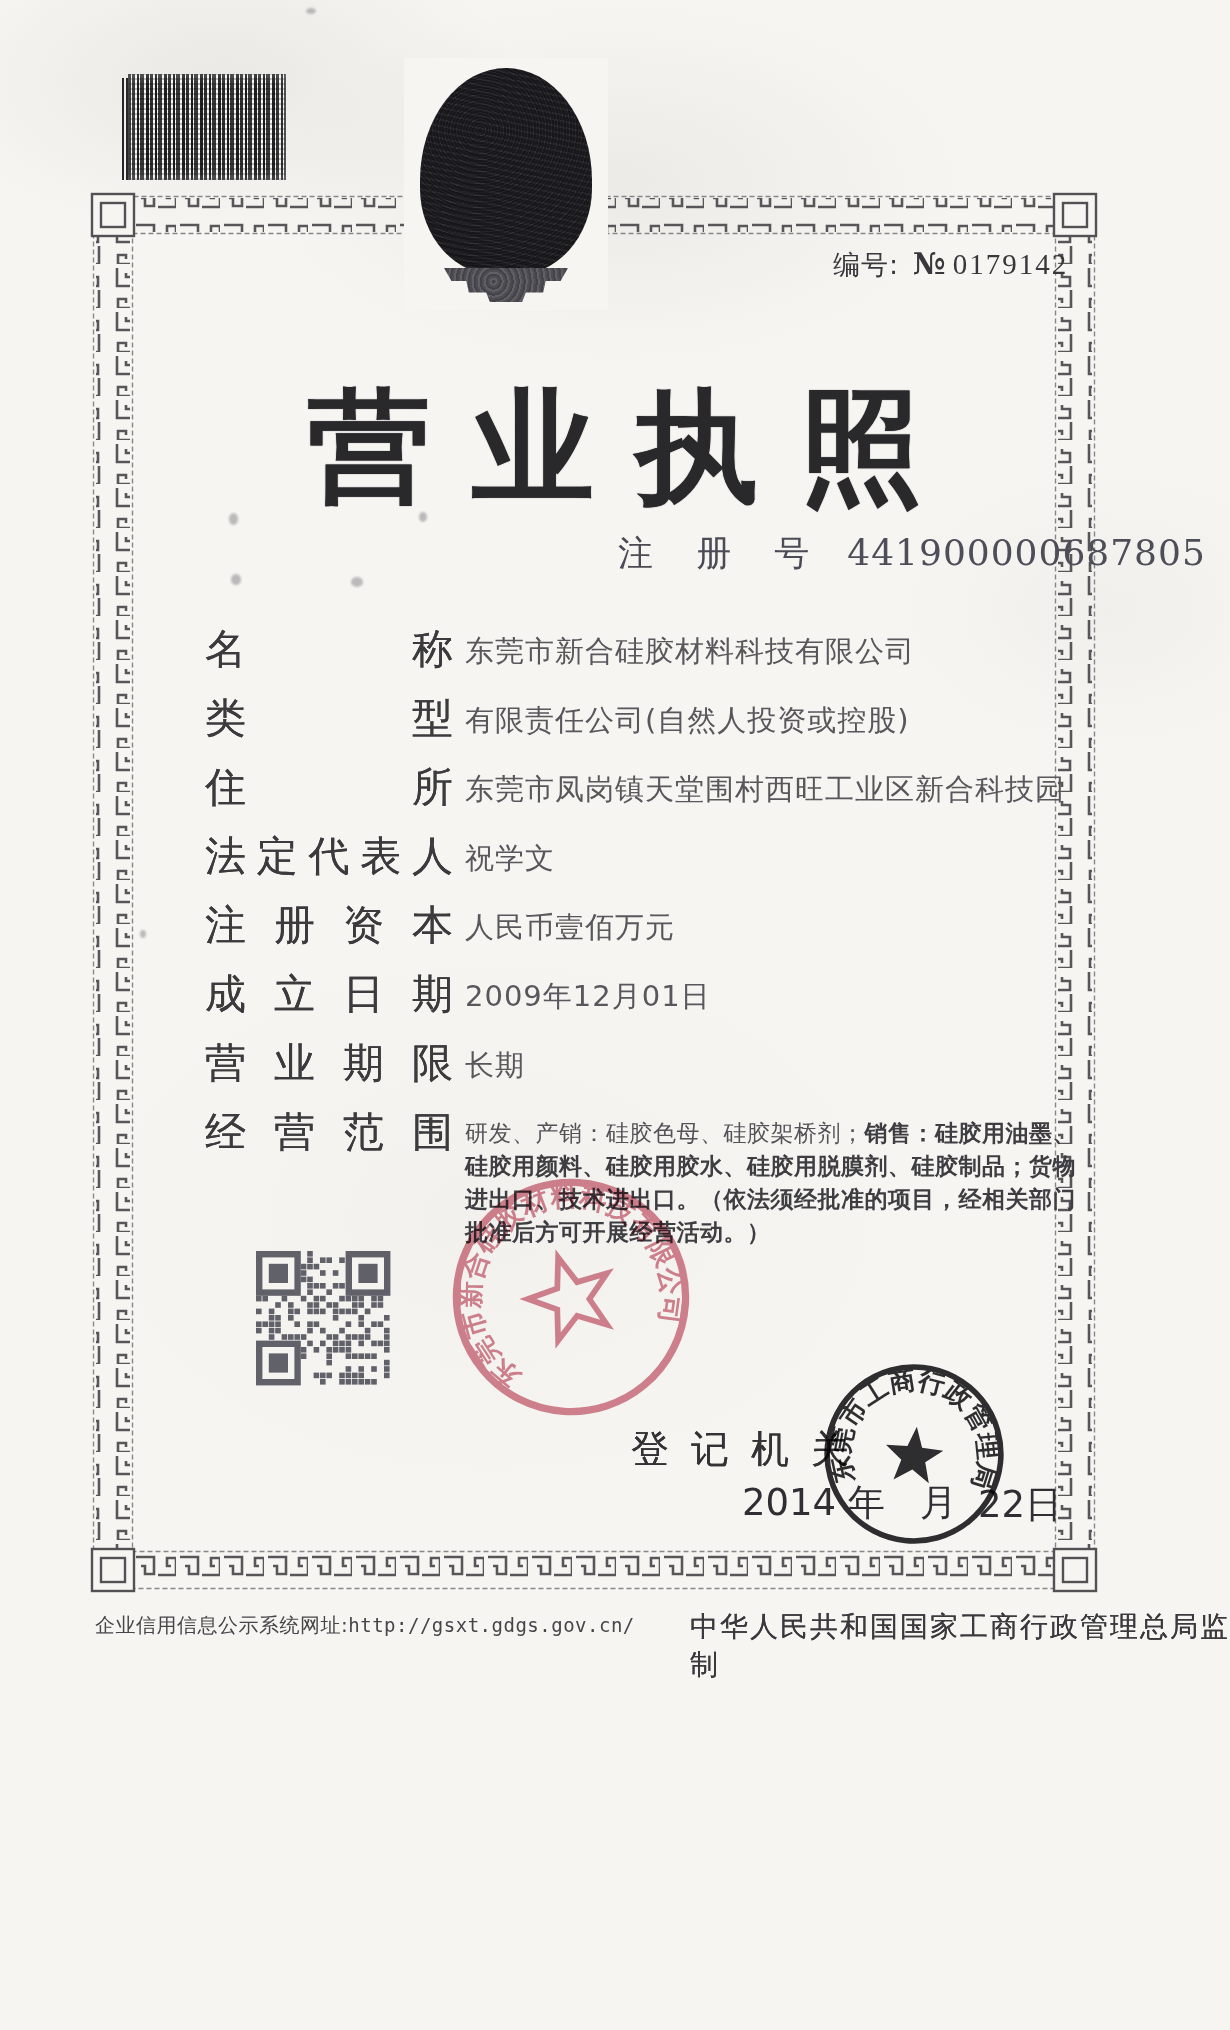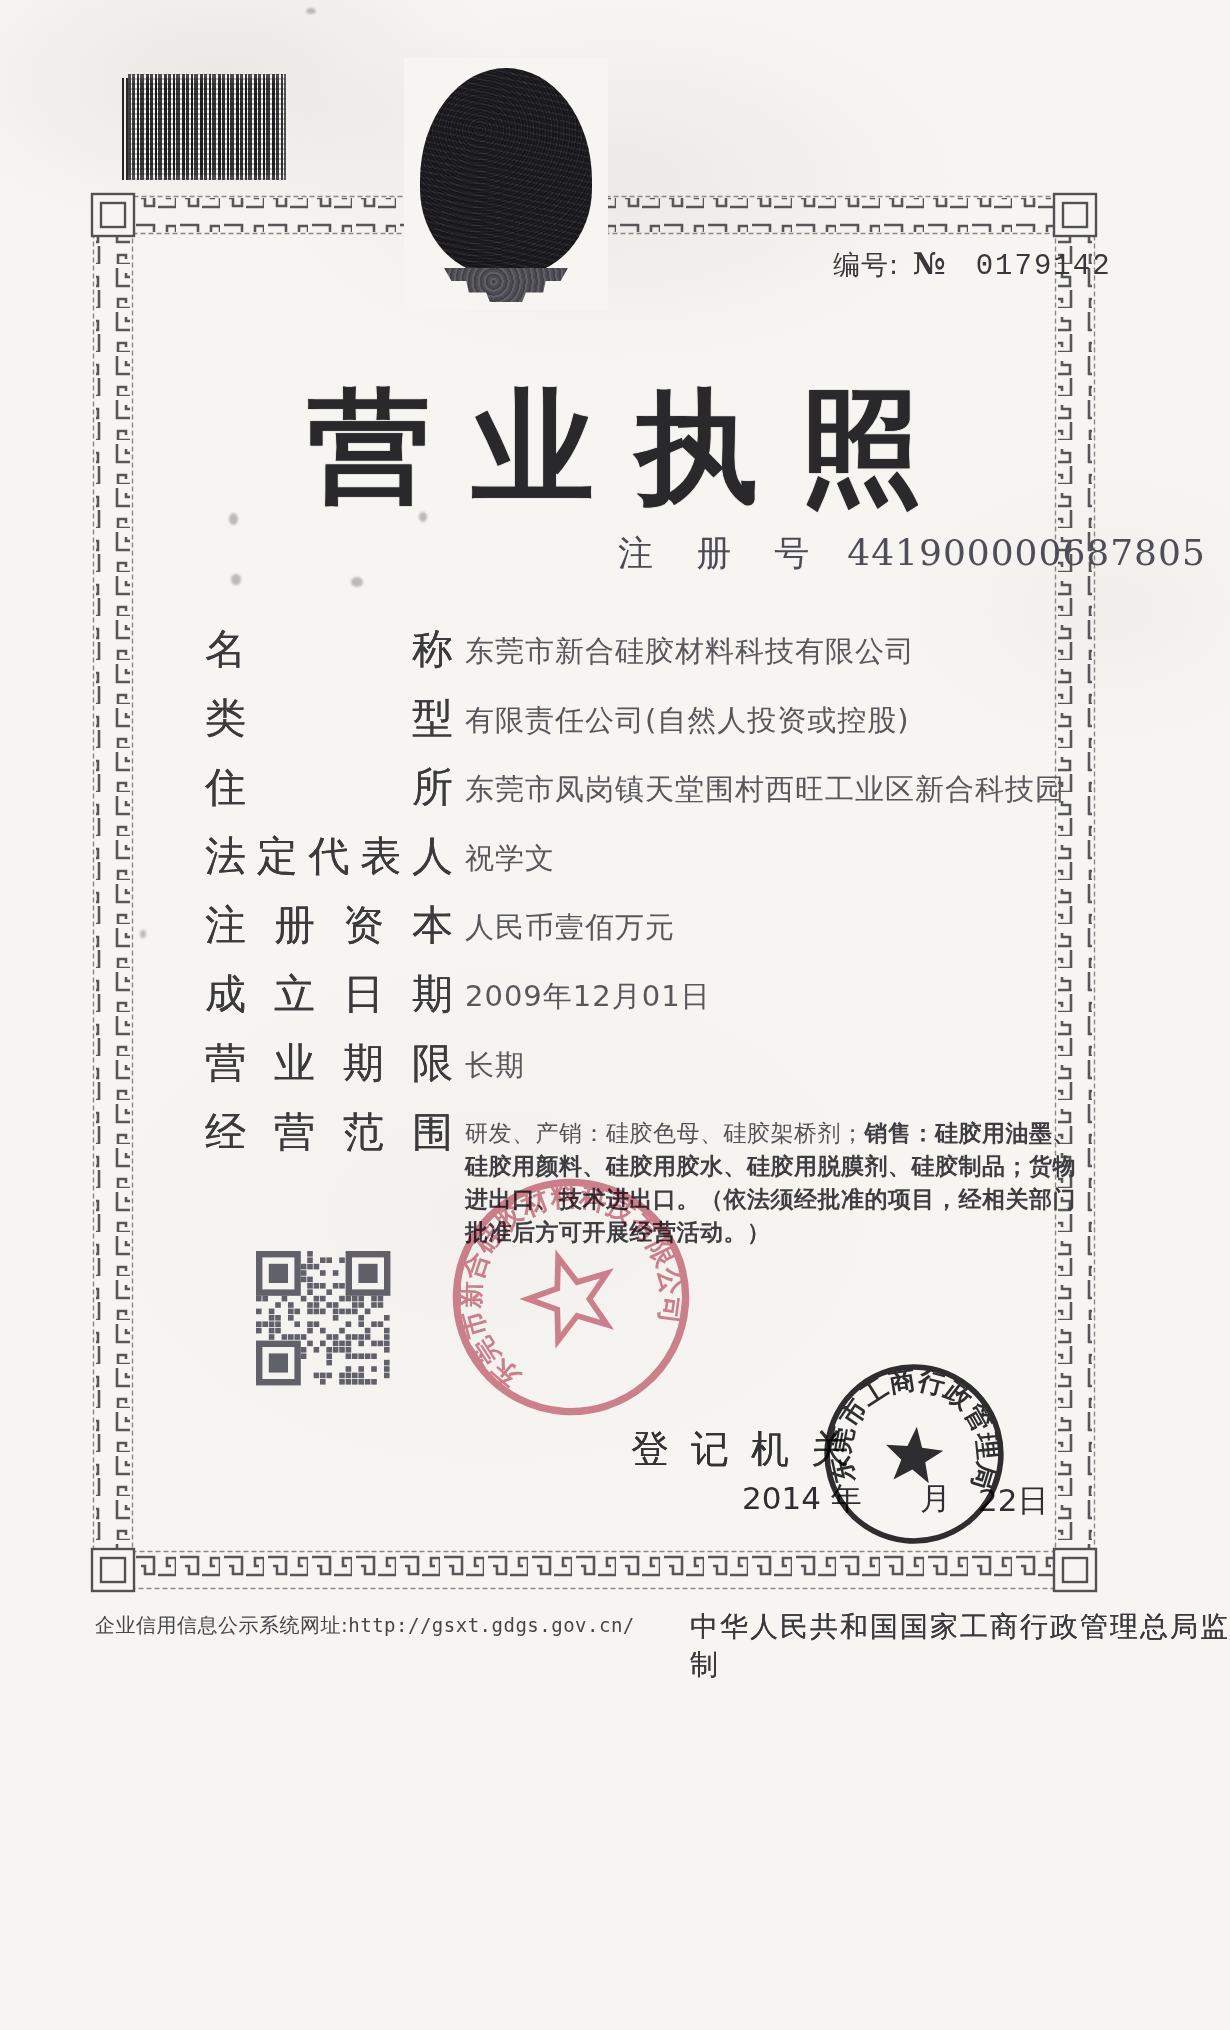--- a/index.html
+++ b/index.html
@@ -52,21 +52,21 @@
     clip-path:polygon(0 0,100% 0,94% 38%,82% 38%,80% 72%,66% 72%,63% 100%,37% 100%,34% 72%,20% 72%,18% 38%,6% 38%);
     filter:blur(.4px);
   }
 
   
   .frame{left:0;top:0;z-index:1;}
 
   
   .serial{left:833px;top:246px;z-index:4;font-size:27px;color:#38383c;letter-spacing:1px;}
   .serial .nomark{font-family:"DejaVu Serif",serif;font-weight:bold;font-size:30px;margin:0 6px 0 14px;}
-  .serial .num{font-family:Liberation Mono, monospace;font-size:29px;letter-spacing:2px;margin-left:23px;}
+  .serial .num{font-family:Liberation Serif, serif;font-size:29px;letter-spacing:2px;}
 
   
   .title{
     left:0;top:348px;width:100%;text-align:center;z-index:4;
     font-size:122px;font-weight:bold;color:#2d2d30;
     letter-spacing:42px;text-indent:42px;line-height:1.1;
     filter:contrast(1.05);
     text-shadow:0 0 1px #2d2d30;
     margin-top:32px;
   }
@@ -96,21 +96,21 @@
   .row.scope .val .b{font-weight:bold;color:#3e3e42;}
 
   
   .qr{left:253px;top:1250px;z-index:4;opacity:.88;}
 
   
   .seal-red{left:446px;top:1172px;z-index:5;transform:rotate(-18deg);opacity:.82;mix-blend-mode:multiply;}
 
   
   .registry{left:607px;top:1424px;z-index:4;font-size:38px;color:#333336;letter-spacing:22px;font-weight:500;text-shadow:0 0 .5px #333;margin-left:24px;}
-  .dateline{z-index:4;font-size:31px;color:#2f2f33;font-weight:500;}
+  .dateline{z-index:4;font-size:37px;color:#2f2f33;font-weight:500;}
   .d-year{left:742px;top:1478px;}
   .d-month{left:920px;top:1478px;}
   .d-day{left:978px;top:1480px;text-align:center;}
 
   
   .seal-black{left:818px;top:1358px;z-index:6;transform:rotate(6deg);opacity:.93;mix-blend-mode:multiply;}
 
   
   .footer-left{left:95px;top:1612px;z-index:4;font-size:20px;color:#46464a;letter-spacing:.5px;}
   .footer-left .url{font-family:"DejaVu Sans Mono",monospace;font-size:19px;}

